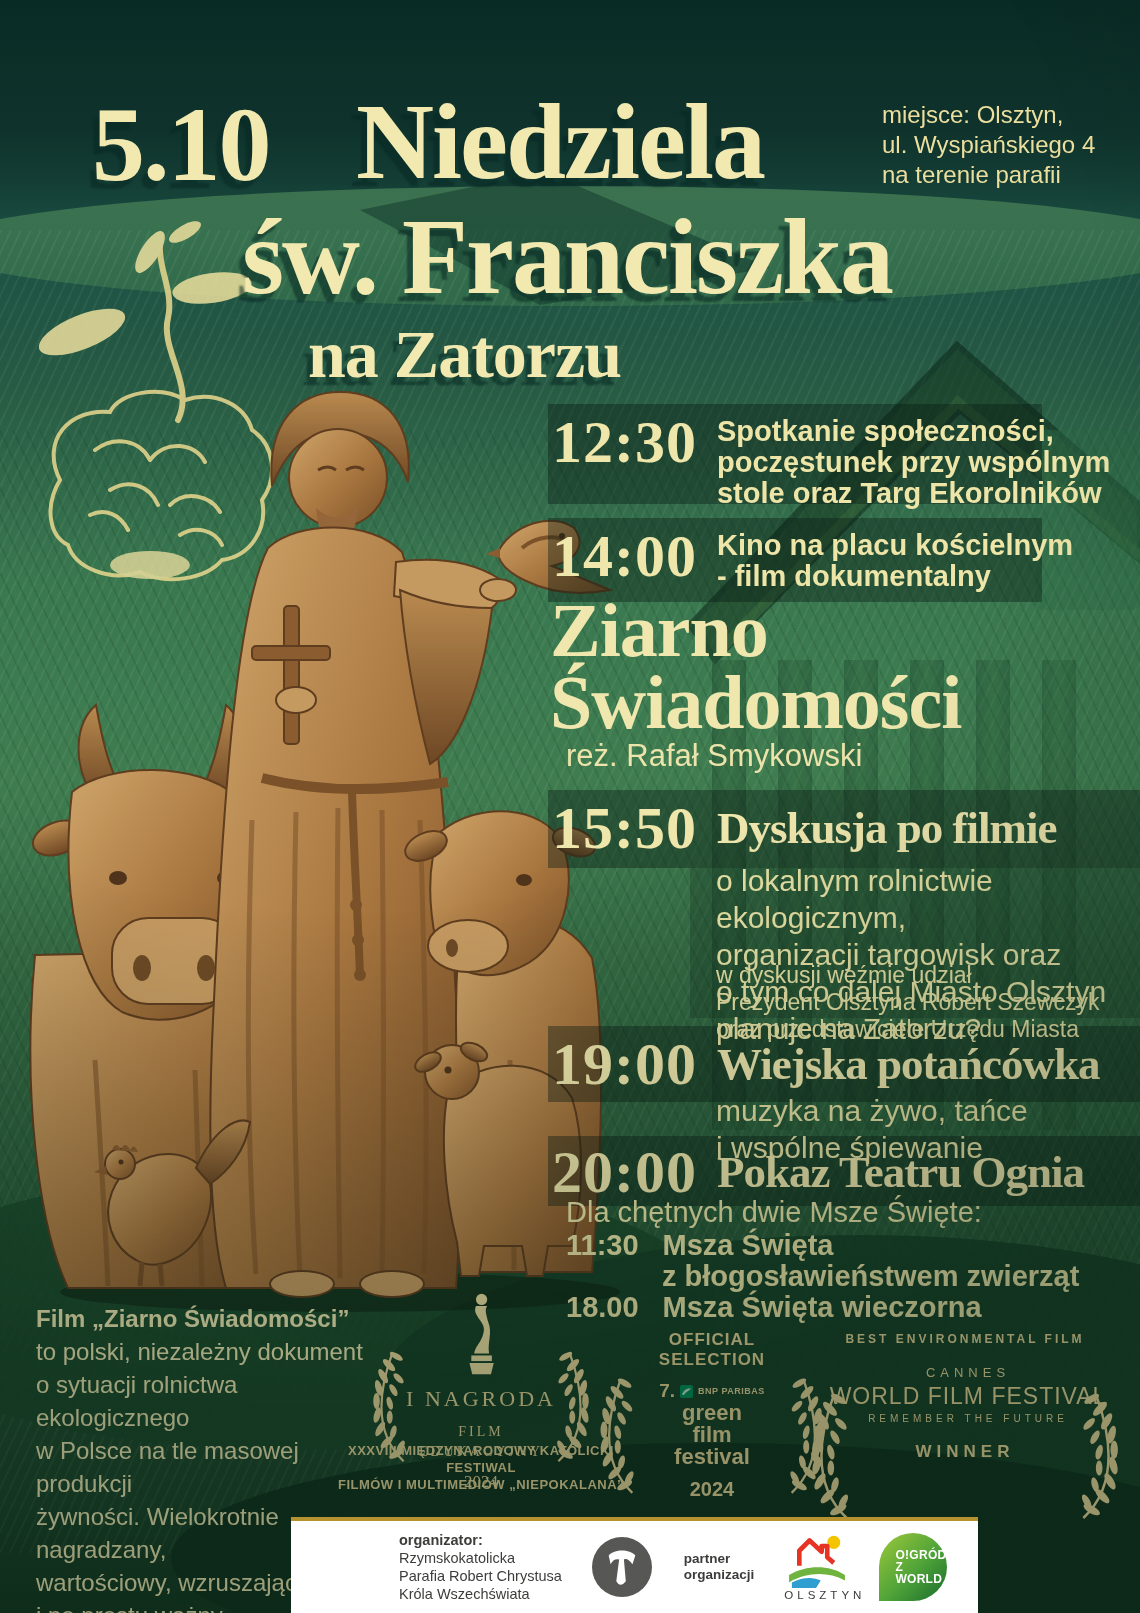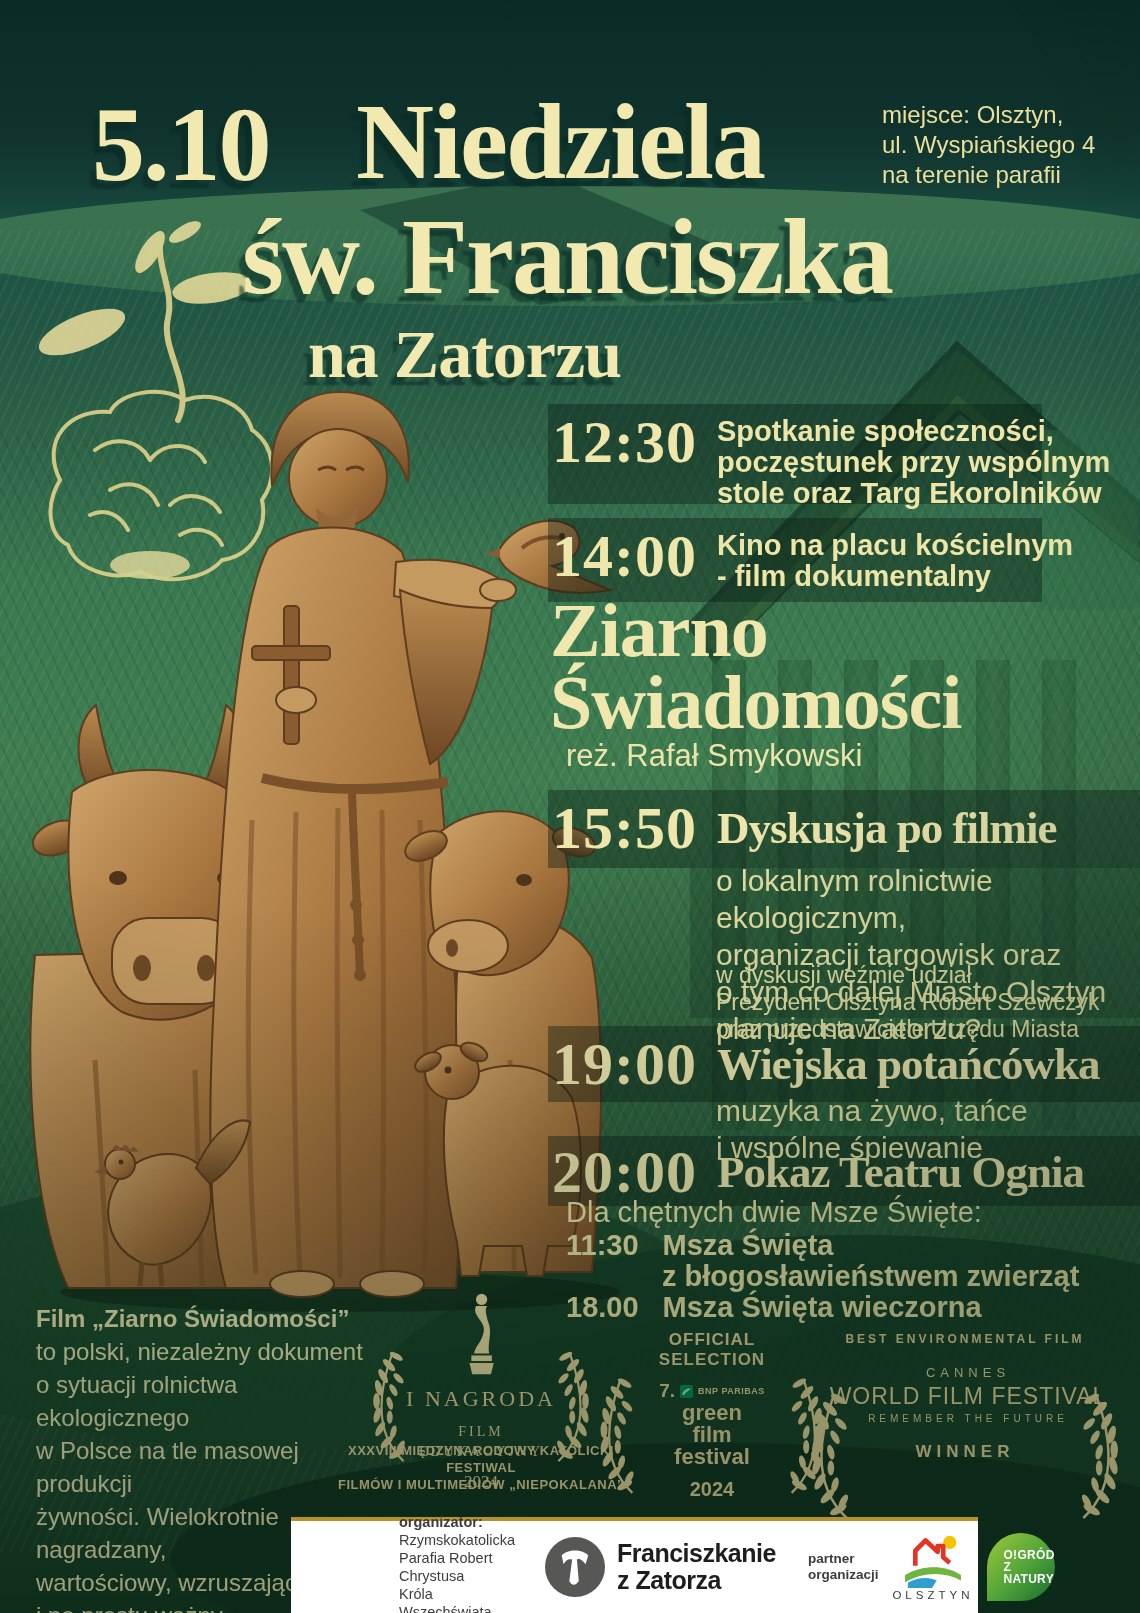--- a/index.html
+++ b/index.html
@@ -77,21 +77,21 @@
   .a3 .win{font-size:17px;font-weight:700;letter-spacing:5px;margin-top:16px;}
   
   .footer{position:absolute;left:291px;top:1517px;width:687px;height:96px;background:#fff;
     border-top:4px solid #b5912f;box-sizing:border-box;display:flex;align-items:center;color:#3d3d3b;}
   .org-col{margin-left:108px;line-height:18px;font-size:14.5px;}
   .org-col .lbl{font-weight:700;}
   .tau-row{display:flex;align-items:center;gap:12px;margin-left:30px;}
   .tau-circle{width:60px;height:60px;border-radius:50%;background:#575755;display:flex;align-items:center;justify-content:center;}
   .fran{font-size:25px;font-weight:700;color:#1d1d1b;line-height:27px;letter-spacing:-.5px;}
   .partner{margin-left:32px;font-size:13.5px;font-weight:700;color:#3c3c3a;line-height:16px;}
-  .olsztyn{margin-left:14px;display:flex;flex-direction:column;align-items:center;}
+  .olsztyn{margin-left:30px;display:flex;flex-direction:column;}
   .olsztyn .wm{font-size:11.5px;letter-spacing:4px;color:#3a3a38;margin-top:1px;}
   .ogrod{margin-left:14px;width:68px;height:68px;border-radius:34px 34px 34px 0;
     background:linear-gradient(135deg,#9dc93b 0%,#4ea238 55%,#176b2d 100%);
     display:flex;flex-direction:column;justify-content:center;padding-left:16px;box-sizing:border-box;}
   .ogrod span{color:#fff;font-weight:700;font-size:12px;line-height:12px;letter-spacing:.3px;}
 </style>
 </head>
 <body>
 
 <div class="poster">
@@ -424,37 +424,33 @@
       <div>Rzymskokatolicka</div>
       <div>Parafia Robert Chrystusa</div>
       <div>Króla Wszechświata</div>
     </div>
     <div class="tau-row">
       <div class="tau-circle">
         <svg width="38" height="42" viewBox="0 0 40 44">
           <path d="M6,10 C12,3 28,3 34,10 L31,19 C27,14 25,13 22,14 L24,37 C20,42 17,42 14,37 L17,14 C13,13 10,15 8,19 Z" fill="#fff"></path>
         </svg>
       </div>
-      <div class="fran">
-        <div>Franciszkanie</div>
-        <div>z Zatorza</div>
-      </div>
     </div>
     <div class="partner">
       <div>partner</div>
       <div>organizacji</div>
     </div>
     <div class="olsztyn">
       <svg width="66" height="54" viewBox="0 0 70 58">
         <circle cx="53" cy="9" r="7" fill="#f5c400"></circle>
         <path d="M16,34 L16,18 L27,7 L40,19 L40,13 L46,13 L46,25 L53,31" fill="none" stroke="#e63323" stroke-width="5" stroke-linejoin="round"></path>
         <path d="M5,44 C24,33 48,33 65,44 L65,50 C46,40 24,41 5,52 Z" fill="#6fb43f"></path>
         <path d="M8,52 C20,46 31,46 39,50 L34,58 L8,58 Z" fill="#2f9fd0"></path>
       </svg>
       <div class="wm">OLSZTYN</div>
     </div>
     <div class="ogrod">
       <span>O!GRÓD</span>
-      <span>Z NATURY</span>
+      <span>Z WORLD</span>
     </div>
   </div>
 
 </div>
 
 </body></html>

